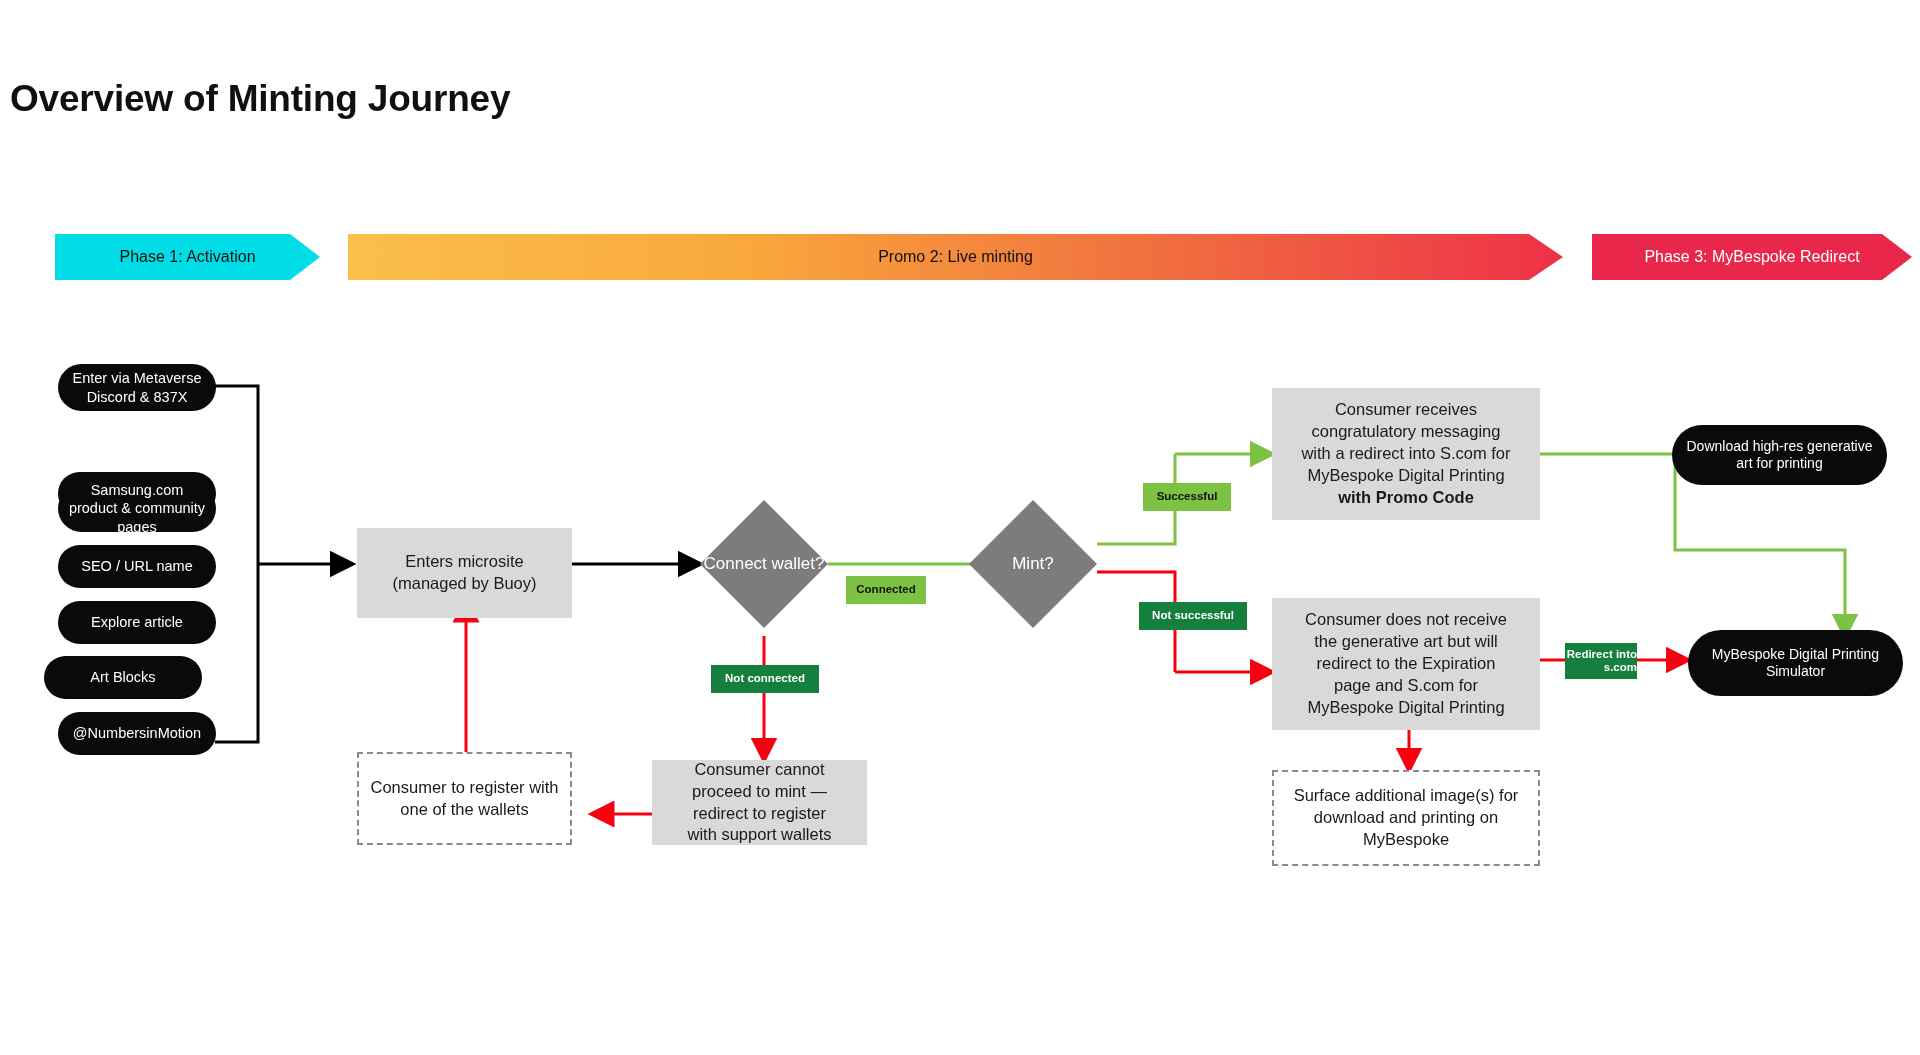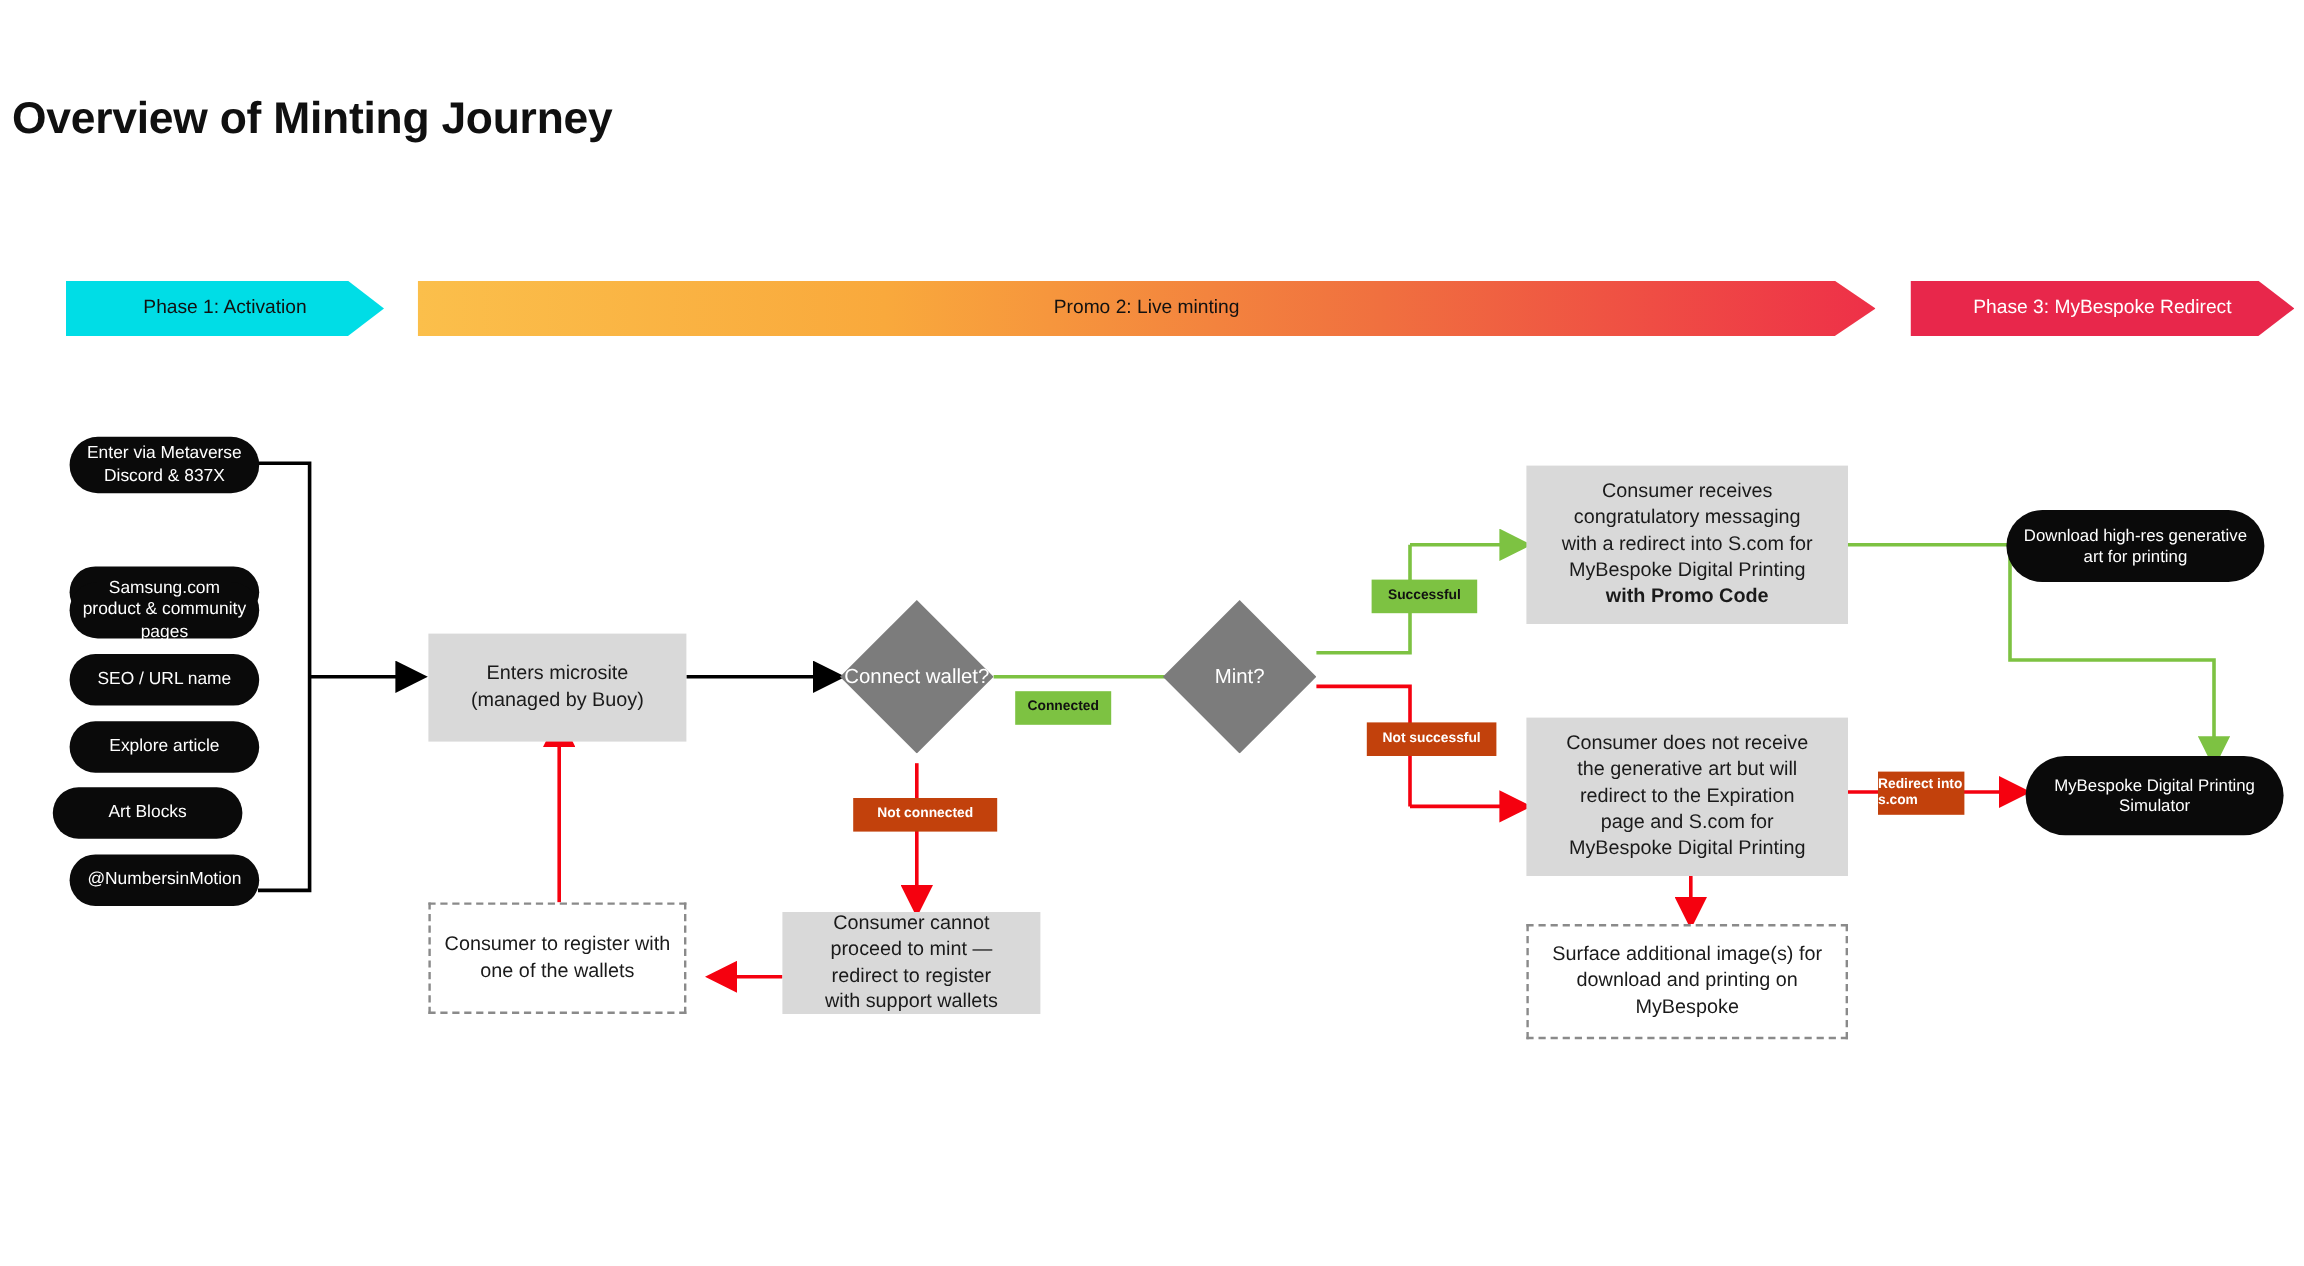--- a/index.html
+++ b/index.html
@@ -50,25 +50,25 @@
     font-size:16.5px;line-height:1.33;padding:6px 10px;box-sizing:border-box;
   }
   .diamond{
     position:absolute;background:#7C7C7C;color:#ffffff;
     display:flex;align-items:center;justify-content:center;text-align:center;
     font-size:17px;line-height:1.25;
     clip-path:polygon(50% 0,100% 50%,50% 100%,0 50%);
   }
   .badge{
     position:absolute;display:flex;align-items:center;justify-content:center;
-    text-align:left;font-size:11.5px;font-weight:bold;line-height:1.15;
+    text-align:right;font-size:11.5px;font-weight:bold;line-height:1.15;
     box-sizing:border-box;z-index:5;
   }
   .badge.green{background:#7DC242;color:#111111;}
-  .badge.red{background:#c2410c;color:#ffffff;}
+  .badge.red{background:#15803d;color:#ffffff;}
   b.promo{font-weight:bold;}
 </style>
 </head>
 <body>
 
 <div class="canvas">
 
   <div id="page-title">Overview of Minting Journey</div>
 
   <div class="phase phase1">
@@ -164,21 +164,21 @@
   </div>
 
   <div class="badge green" style="left:846px;top:576px;width:80px;height:28px;">
     <span>Connected</span>
   </div>
 
   <div class="diamond" style="left:969px;top:500px;width:128px;height:128px;">
     <span>Mint?</span>
   </div>
 
-  <div class="badge red" style="left:711px;top:665px;width:120px;height:28px;">
+  <div class="badge red" style="left:711px;top:665px;width:108px;height:28px;">
     <span>Not connected</span>
   </div>
 
   <div class="gbox" style="left:652px;top:760px;width:215px;height:85px;">
     <span>Consumer cannot proceed to mint — redirect to register with support wallets</span>
   </div>
 
   <div class="dashbox" style="left:357px;top:752px;width:215px;height:93px;">
     <span>Consumer to register with one of the wallets</span>
   </div>

